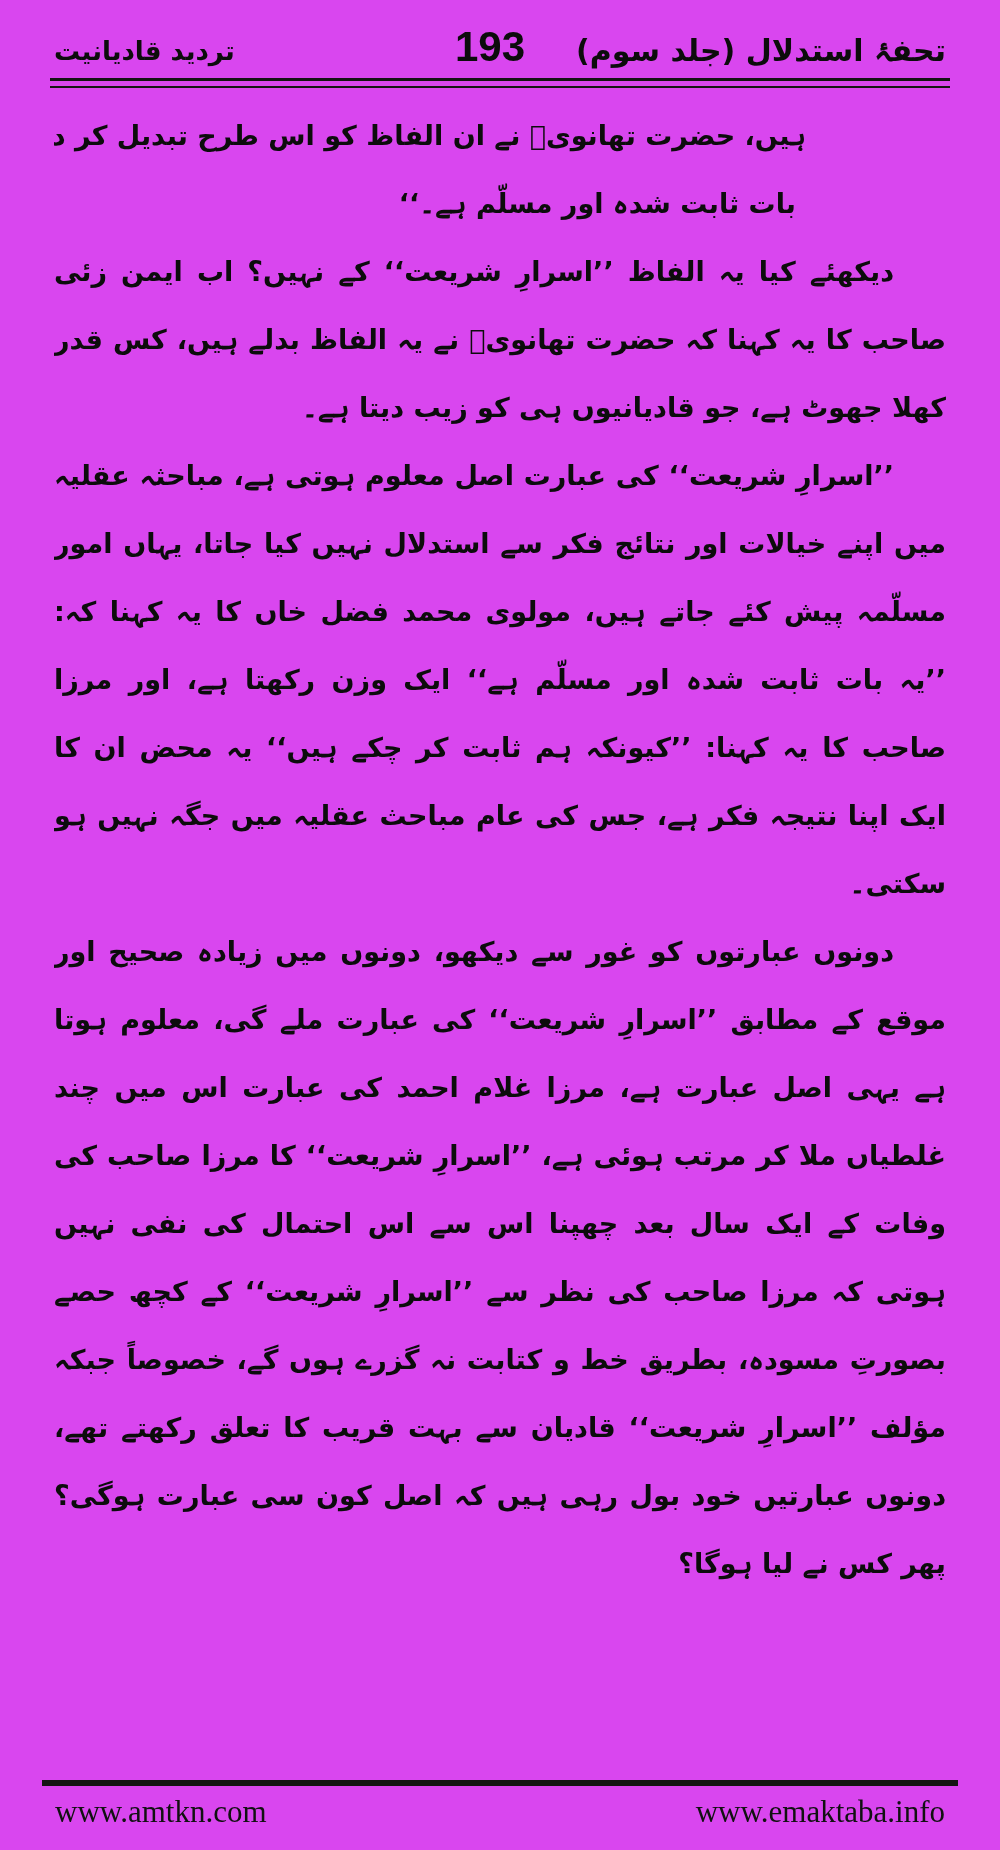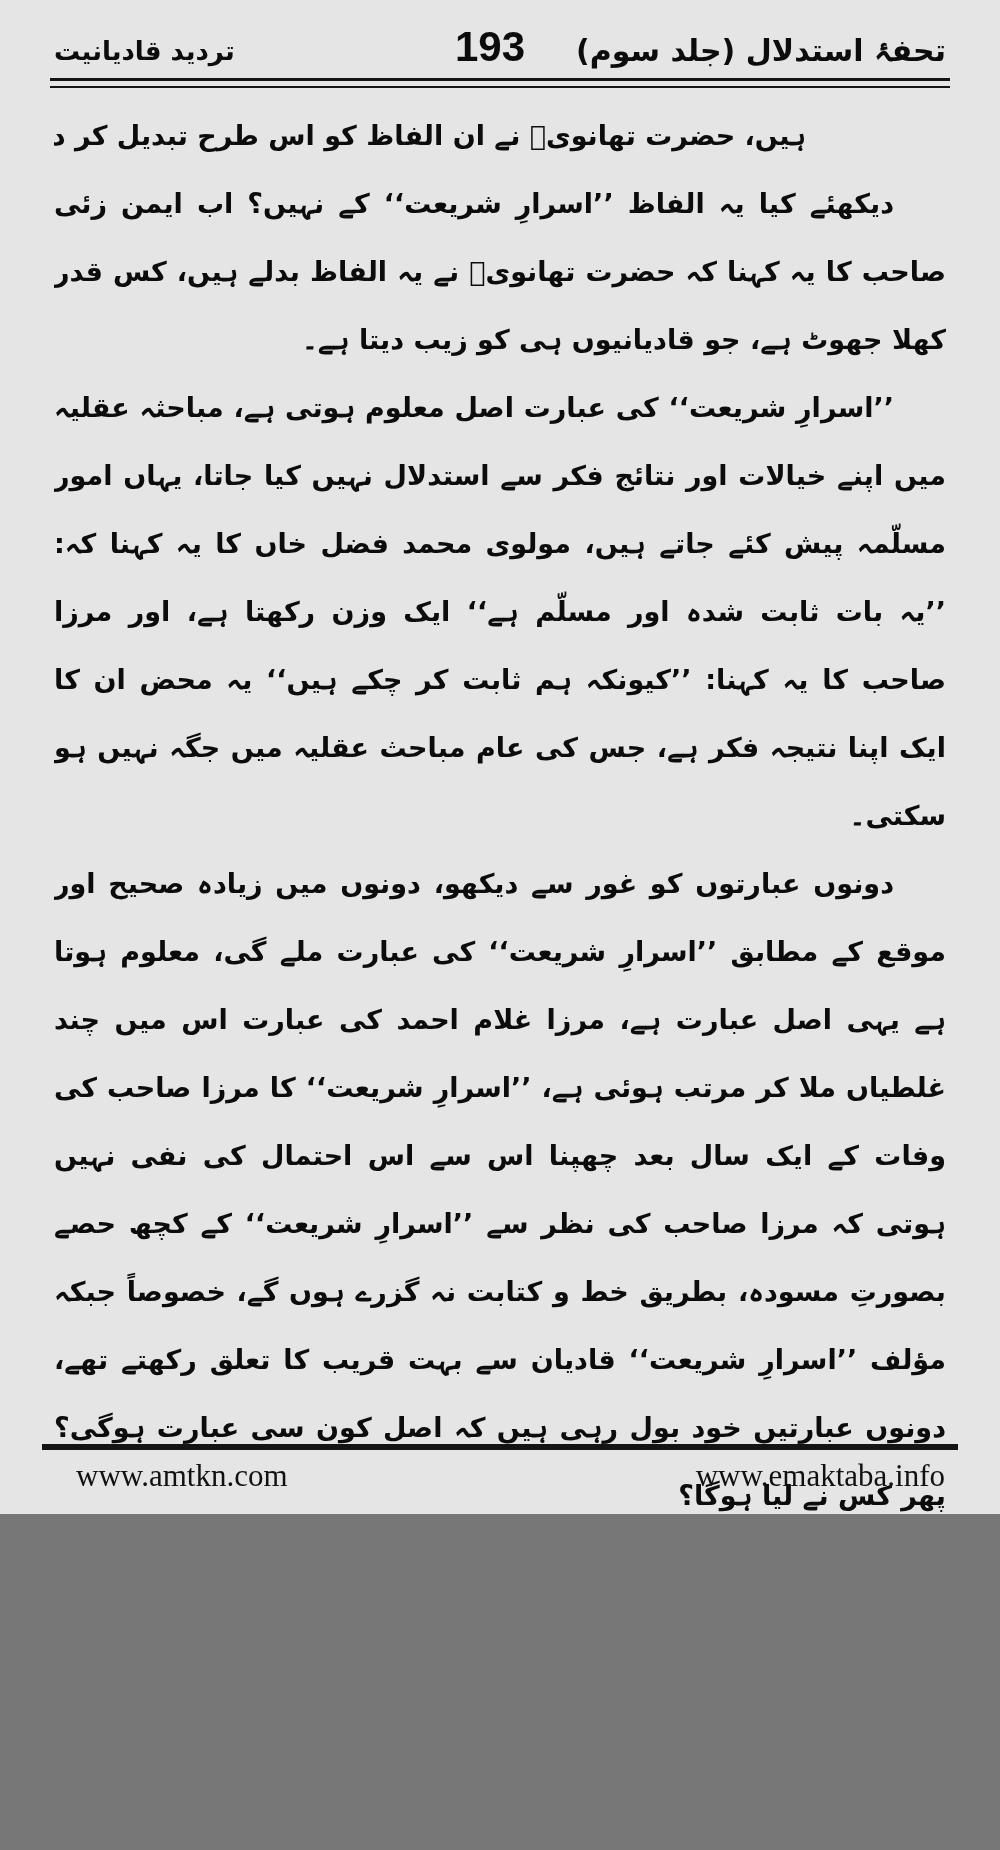--- a/index.html
+++ b/index.html
@@ -1,20 +1,20 @@
 <!DOCTYPE html>
 <html lang="ur"><head>
 <meta charset="utf-8">
 <style>
   html,body{margin:0;padding:0;background:#777;}
   .page{
     position:relative;
-    width:1000px;height:1514px;
+    width:1000px;height:1850px;
     margin:0 auto;
-    background:#e5e5e5;
+    background:#d946ef;
     color:#0c0c0c;
     overflow:hidden;
     font-family:"DejaVu Sans",sans-serif;
   }
   
   .header{
     display:grid;
     grid-template-columns:1fr auto 1fr;
     align-items:end;
     margin:26px 54px 0 54px;
@@ -73,21 +73,21 @@
     left:0;right:0;bottom:0;
   }
   .footer-rule{
     margin:0 42px;
     border-top:6px solid #141414;
   }
   .footer-links{
     display:flex;
     justify-content:space-between;
     align-items:flex-start;
-    padding:8px 55px 20px 76px;
+    padding:8px 55px 20px 55px;
     font-family:"Liberation Serif",serif;
     font-size:31px;
     color:#111;
     border-radius:27px;
   }
 </style>
 </head>
 <body>
 
 <div class="page">
@@ -95,20 +95,21 @@
   <div class="header">
     <span class="left">تردید قادیانیت</span>
     <span class="pagenum">193</span>
     <span class="right">تحفۂ استدلال (جلد سوم)</span>
   </div>
 
   <div class="double-rule"></div>
 
   <div class="body">
     <div class="quote-line-1">ہیں، حضرت تھانویؒ نے ان الفاظ کو اس طرح تبدیل کر دیا کہ: یہ</div>
+    <div class="quote-line-2">بات ثابت شدہ اور مسلّم ہے۔‘‘</div>
 
     <p>دیکھئے کیا یہ الفاظ ’’اسرارِ شریعت‘‘ کے نہیں؟ اب ایمن زئی صاحب کا یہ کہنا کہ حضرت تھانویؒ نے یہ الفاظ بدلے ہیں، کس قدر کھلا جھوٹ ہے، جو قادیانیوں ہی کو زیب دیتا ہے۔</p>
     <p>’’اسرارِ شریعت‘‘ کی عبارت اصل معلوم ہوتی ہے، مباحثہ عقلیہ میں اپنے خیالات اور نتائج فکر سے استدلال نہیں کیا جاتا، یہاں امور مسلّمہ پیش کئے جاتے ہیں، مولوی محمد فضل خاں کا یہ کہنا کہ: ’’یہ بات ثابت شدہ اور مسلّم ہے‘‘ ایک وزن رکھتا ہے، اور مرزا صاحب کا یہ کہنا: ’’کیونکہ ہم ثابت کر چکے ہیں‘‘ یہ محض ان کا ایک اپنا نتیجہ فکر ہے، جس کی عام مباحث عقلیہ میں جگہ نہیں ہو سکتی۔</p>
     <p>دونوں عبارتوں کو غور سے دیکھو، دونوں میں زیادہ صحیح اور موقع کے مطابق ’’اسرارِ شریعت‘‘ کی عبارت ملے گی، معلوم ہوتا ہے یہی اصل عبارت ہے، مرزا غلام احمد کی عبارت اس میں چند غلطیاں ملا کر مرتب ہوئی ہے، ’’اسرارِ شریعت‘‘ کا مرزا صاحب کی وفات کے ایک سال بعد چھپنا اس سے اس احتمال کی نفی نہیں ہوتی کہ مرزا صاحب کی نظر سے ’’اسرارِ شریعت‘‘ کے کچھ حصے بصورتِ مسودہ، بطریق خط و کتابت نہ گزرے ہوں گے، خصوصاً جبکہ مؤلف ’’اسرارِ شریعت‘‘ قادیان سے بہت قریب کا تعلق رکھتے تھے، دونوں عبارتیں خود بول رہی ہیں کہ اصل کون سی عبارت ہوگی؟ پھر کس نے لیا ہوگا؟</p>
 
   </div>
 
   <div class="footer">
     <div class="footer-rule"></div>
     <div class="footer-links">

